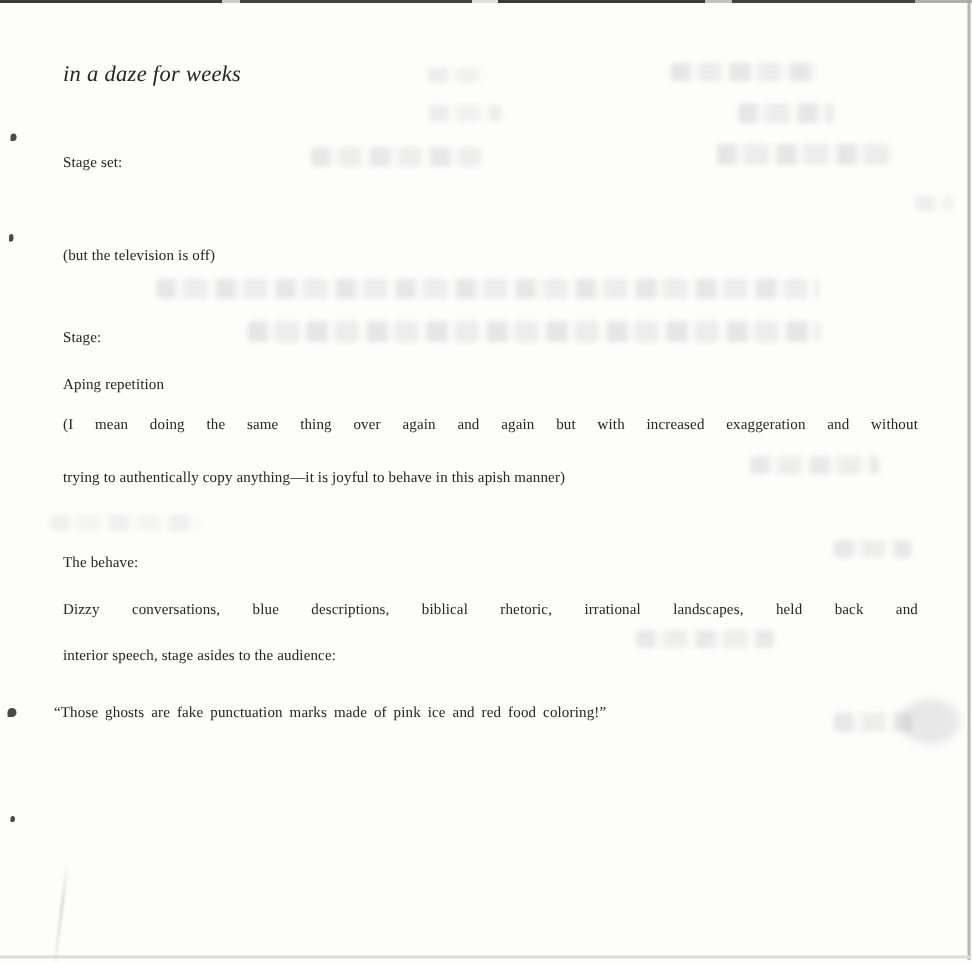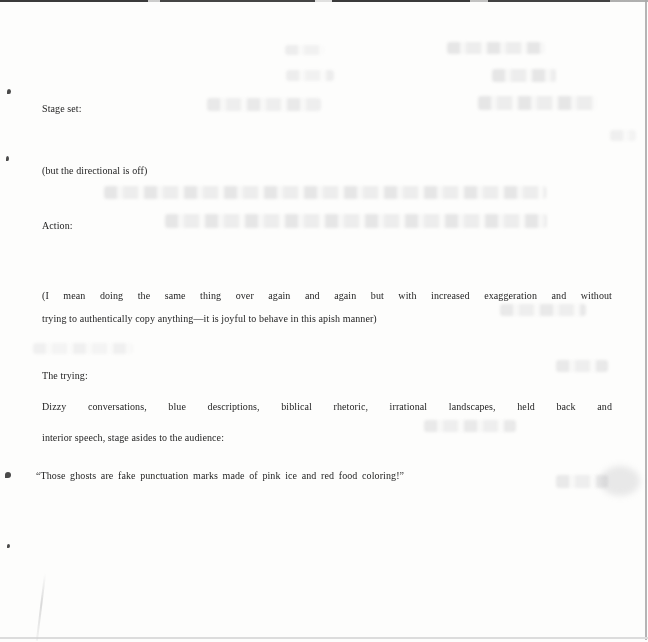--- a/index.html
+++ b/index.html
@@ -23,21 +23,21 @@
   }
   .just{
     white-space:normal;
     text-align:justify;
     text-align-last:justify;
   }
   .italic{font-style:italic;font-size:15px;letter-spacing:.2px;}
   .quote-line{left:36px;word-spacing:2px;}
   
   .l0{top:40px;} .l1{top:99px;} .l2{top:130px;} .l3{top:161px;}
-  .l4{top:216px;} .l5{top:247px;} .l6{top:286px;} .l7{top:309px;}
+  .l4{top:216px;} .l5{top:247px;} .l6{top:274px;} .l7{top:309px;}
   .l8{top:366px;} .l9{top:397px;} .l10{top:428px;} .l11{top:466px;}
   
   .smudge{
     position:absolute;
     background:repeating-linear-gradient(90deg,
       rgba(145,145,150,.42) 0 13px,
       rgba(145,145,150,.10) 13px 19px,
       rgba(145,145,150,.30) 19px 34px,
       rgba(145,145,150,.06) 34px 40px);
     filter:blur(1.7px);
@@ -95,23 +95,25 @@
   <div class="smudge" style="left:556px;top:360px;width:52px;height:12px;opacity:.45"></div>
   <div class="smudge" style="left:424px;top:420px;width:92px;height:12px;opacity:.45"></div>
   <div class="smudge" style="left:556px;top:475px;width:52px;height:13px;opacity:.45"></div>
   <div class="blob" style="left:600px;top:466px;width:40px;height:30px"></div>
 
   <div class="speck" style="left:7px;top:89px;width:4px;height:5px"></div>
   <div class="speck" style="left:6px;top:156px;width:3px;height:5px"></div>
   <div class="speck" style="left:5px;top:472px;width:6px;height:6px"></div>
   <div class="speck" style="left:7px;top:544px;width:3px;height:4px"></div>
 
+  <div class="line l0 italic">in a daze for weeks</div>
   <div class="line l1">Stage set:</div>
-  <div class="line l3">(but the directional is off)</div>
-  <div class="line l4">Action:</div>
+  <div class="line l3">(but the television is off)</div>
+  <div class="line l4">Stage:</div>
+  <div class="line l5">Aping repetition</div>
   <div class="line l6 just">(I mean doing the same thing over again and again but with increased exaggeration and without</div>
   <div class="line l7">trying to authentically copy anything—it is joyful to behave in this apish manner)</div>
-  <div class="line l8">The trying:</div>
+  <div class="line l8">The behave:</div>
   <div class="line l9 just">Dizzy conversations, blue descriptions, biblical rhetoric, irrational landscapes, held back and</div>
   <div class="line l10">interior speech, stage asides to the audience:</div>
   <div class="line l11 quote-line">“Those ghosts are fake punctuation marks made of pink ice and red food coloring!”</div>
 
 </div>
 
 </body></html>

